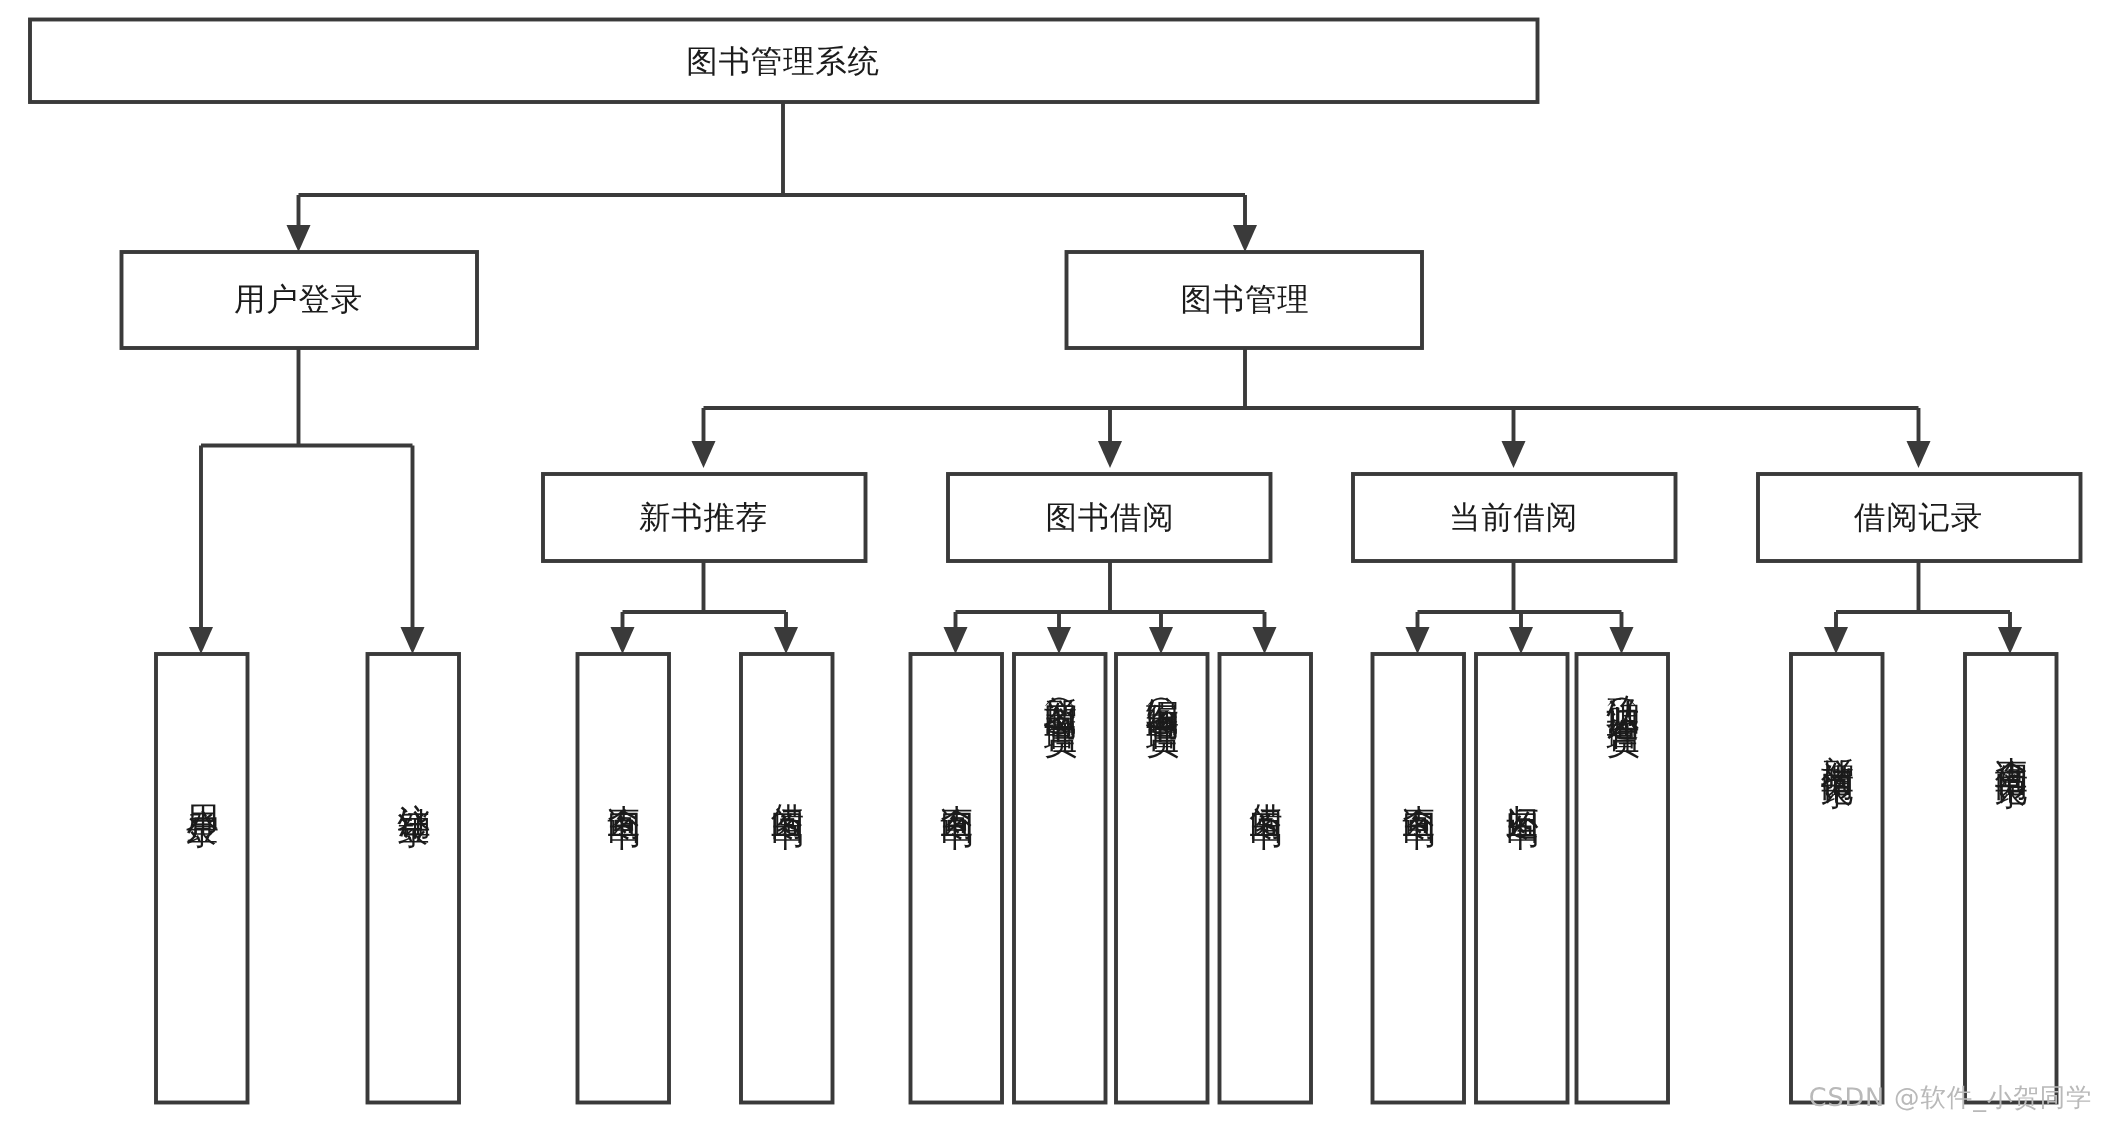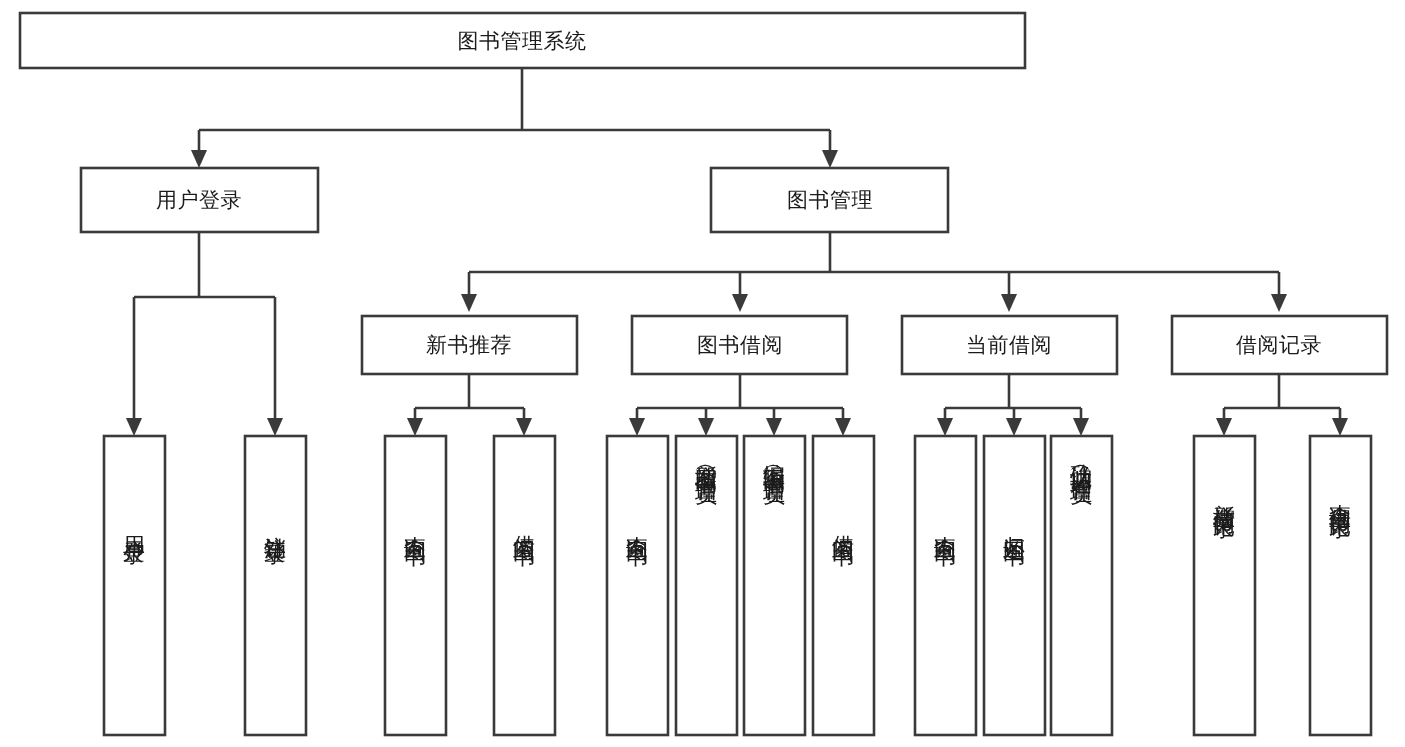--- a/index.html
+++ b/index.html
@@ -253,14 +253,15 @@
     <span class="leaf-label">确认归还（管理员）</span>
   </div>
 
   <div class="leaf-label-wrap" style="left:1194px; top:436px; width:61px; height:299px; padding-top:50px;">
     <span class="leaf-label">新增借阅记录</span>
   </div>
   <div class="leaf-label-wrap" style="left:1310px; top:436px; width:61px; height:299px; padding-top:50px;">
     <span class="leaf-label">查询借阅记录</span>
   </div>
 
+  <div id="watermark">CSDN @软件_小贺同学</div>
 
 </div>
 
 </body></html>

